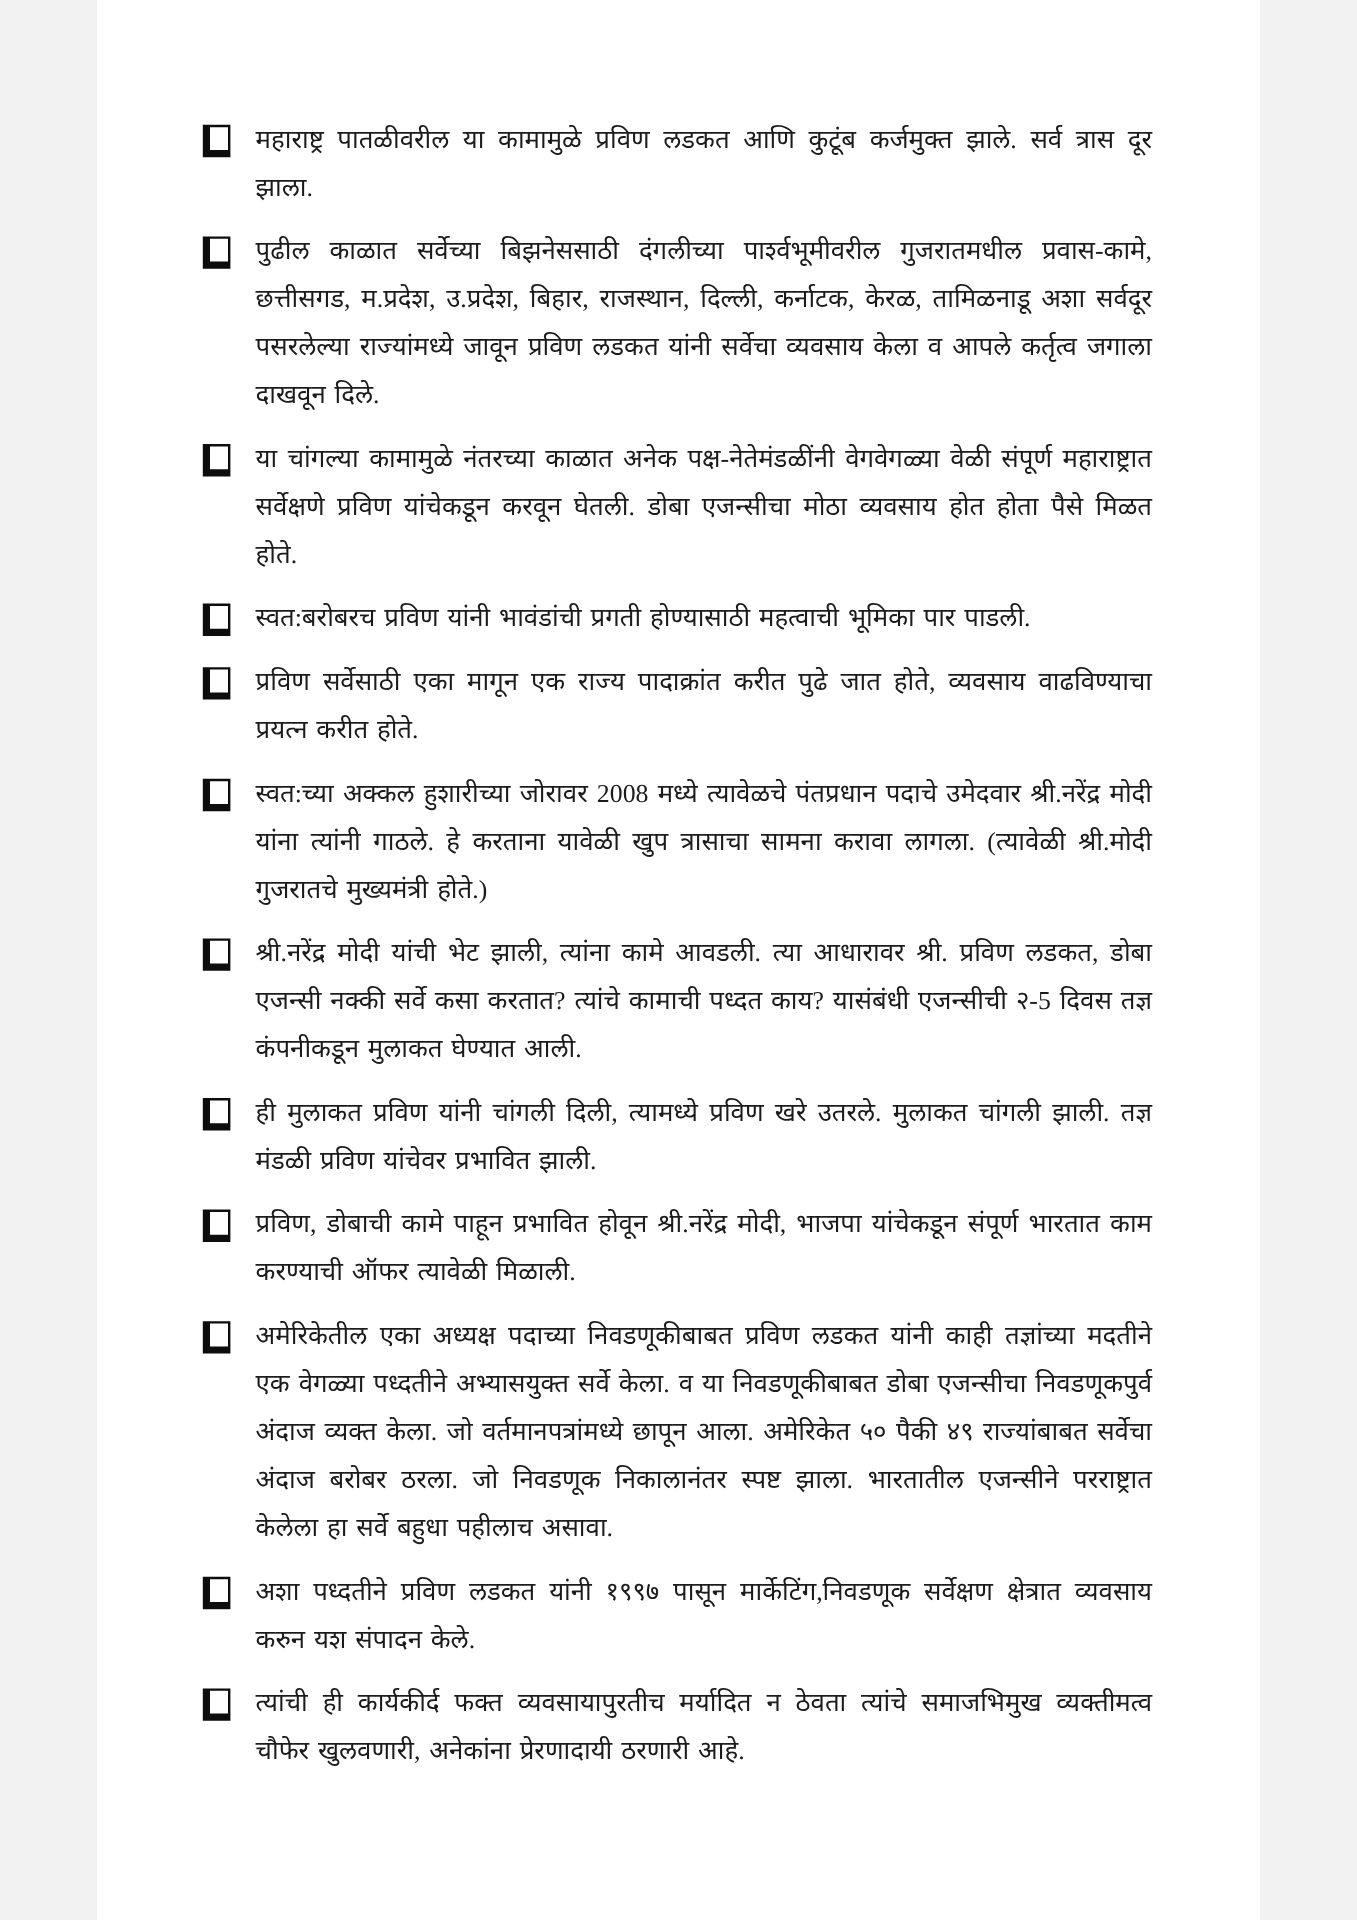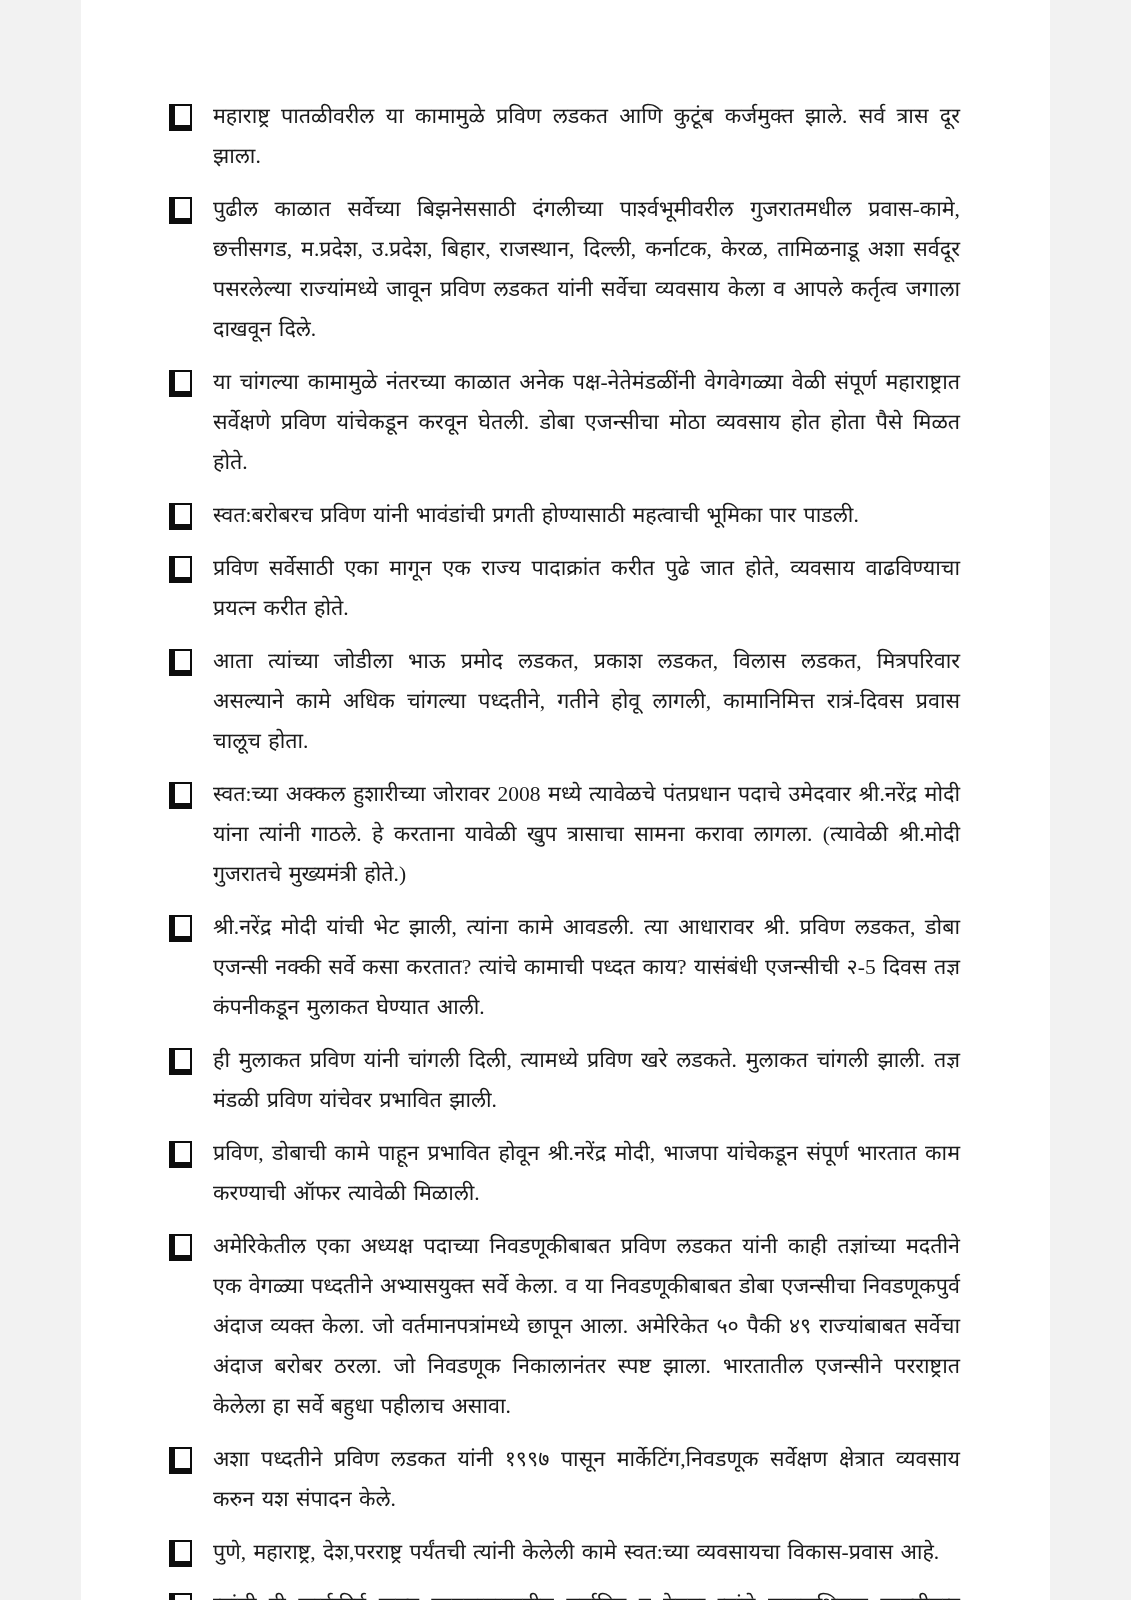--- a/index.html
+++ b/index.html
@@ -69,48 +69,40 @@
     <li>
       <span class="checkbox-bullet"></span>
       <p class="item-text">स्वत:बरोबरच प्रविण यांनी भावंडांची प्रगती होण्यासाठी महत्वाची भूमिका पार पाडली.</p>
     </li>
     <li>
       <span class="checkbox-bullet"></span>
       <p class="item-text">प्रविण सर्वेसाठी एका मागून एक राज्य पादाक्रांत करीत पुढे जात होते, व्यवसाय वाढविण्याचा प्रयत्न करीत होते.</p>
     </li>
     <li>
       <span class="checkbox-bullet"></span>
-      <p class="item-text">आता त्यांच्या जोडीला भाऊ प्रमोद लडकत, प्रकाश लडकत, विलास लडकत, मित्रपरिवार असल्याने कामे अधिक चांगल्या पध्दतीने, गतीने होवू लागली, कामानिमित्त रात्रं-दिवस प्रवास चालूच होता.</p>
-    </li>
-    <li>
-      <span class="checkbox-bullet"></span>
       <p class="item-text">स्वत:च्या अक्कल हुशारीच्या जोरावर 2008 मध्ये त्यावेळचे पंतप्रधान पदाचे उमेदवार श्री.नरेंद्र मोदी यांना त्यांनी गाठले. हे करताना यावेळी खुप त्रासाचा सामना करावा लागला. (त्यावेळी श्री.मोदी गुजरातचे मुख्यमंत्री होते.)</p>
     </li>
     <li>
       <span class="checkbox-bullet"></span>
       <p class="item-text">श्री.नरेंद्र मोदी यांची भेट झाली, त्यांना कामे आवडली. त्या आधारावर श्री. प्रविण लडकत, डोबा एजन्सी नक्की सर्वे कसा करतात? त्यांचे कामाची पध्दत काय? यासंबंधी एजन्सीची २-5 दिवस तज्ञ कंपनीकडून मुलाकत घेण्यात आली.</p>
     </li>
     <li>
       <span class="checkbox-bullet"></span>
-      <p class="item-text">ही मुलाकत प्रविण यांनी चांगली दिली, त्यामध्ये प्रविण खरे लडकते. मुलाकत चांगली झाली. तज्ञ मंडळी प्रविण यांचेवर प्रभावित झाली.</p>
+      <p class="item-text">ही मुलाकत प्रविण यांनी चांगली दिली, त्यामध्ये प्रविण खरे उतरले. मुलाकत चांगली झाली. तज्ञ मंडळी प्रविण यांचेवर प्रभावित झाली.</p>
     </li>
     <li>
       <span class="checkbox-bullet"></span>
       <p class="item-text">प्रविण, डोबाची कामे पाहून प्रभावित होवून श्री.नरेंद्र मोदी, भाजपा यांचेकडून संपूर्ण भारतात काम करण्याची ऑफर त्यावेळी मिळाली.</p>
     </li>
     <li>
       <span class="checkbox-bullet"></span>
       <p class="item-text">अमेरिकेतील एका अध्यक्ष पदाच्या निवडणूकीबाबत प्रविण लडकत यांनी काही तज्ञांच्या मदतीने एक वेगळ्या पध्दतीने अभ्यासयुक्त सर्वे केला. व या निवडणूकीबाबत डोबा एजन्सीचा निवडणूकपुर्व अंदाज व्यक्त केला. जो वर्तमानपत्रांमध्ये छापून आला. अमेरिकेत ५० पैकी ४९ राज्यांबाबत सर्वेचा अंदाज  बरोबर ठरला. जो निवडणूक निकालानंतर स्पष्ट झाला. भारतातील एजन्सीने परराष्ट्रात केलेला हा सर्वे बहुधा पहीलाच असावा.</p>
     </li>
     <li>
       <span class="checkbox-bullet"></span>
       <p class="item-text">अशा पध्दतीने प्रविण लडकत यांनी १९९७ पासून मार्केटिंग,निवडणूक सर्वेक्षण क्षेत्रात व्यवसाय करुन यश संपादन केले.</p>
     </li>
     <li>
       <span class="checkbox-bullet"></span>
-      <p class="item-text">पुणे, महाराष्ट्र, देश,परराष्ट्र पर्यंतची त्यांनी केलेली कामे स्वत:च्या व्यवसायचा विकास-प्रवास आहे.</p>
-    </li>
-    <li>
-      <span class="checkbox-bullet"></span>
       <p class="item-text">त्यांची ही कार्यकीर्द फक्त व्यवसायापुरतीच मर्यादित न ठेवता त्यांचे समाजभिमुख व्यक्तीमत्व चौफेर खुलवणारी, अनेकांना प्रेरणादायी ठरणारी आहे.</p>
     </li>
   </ol>
 </main>
 
 </body></html>

